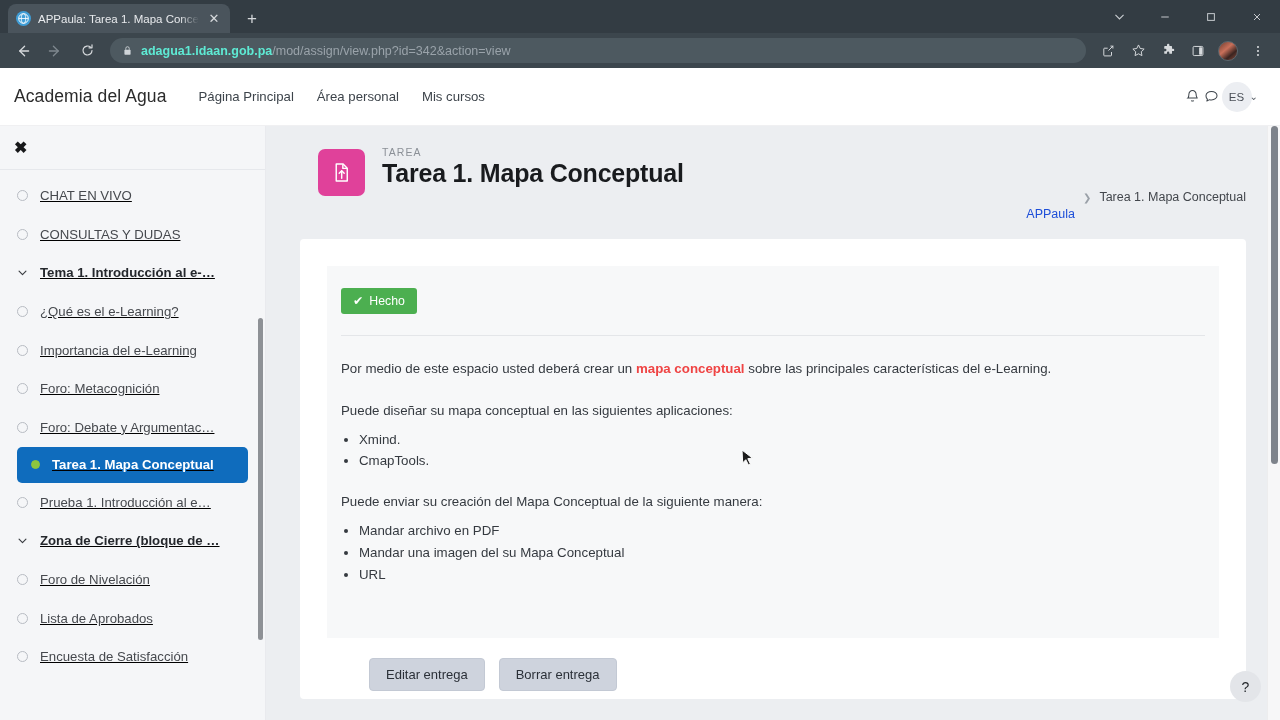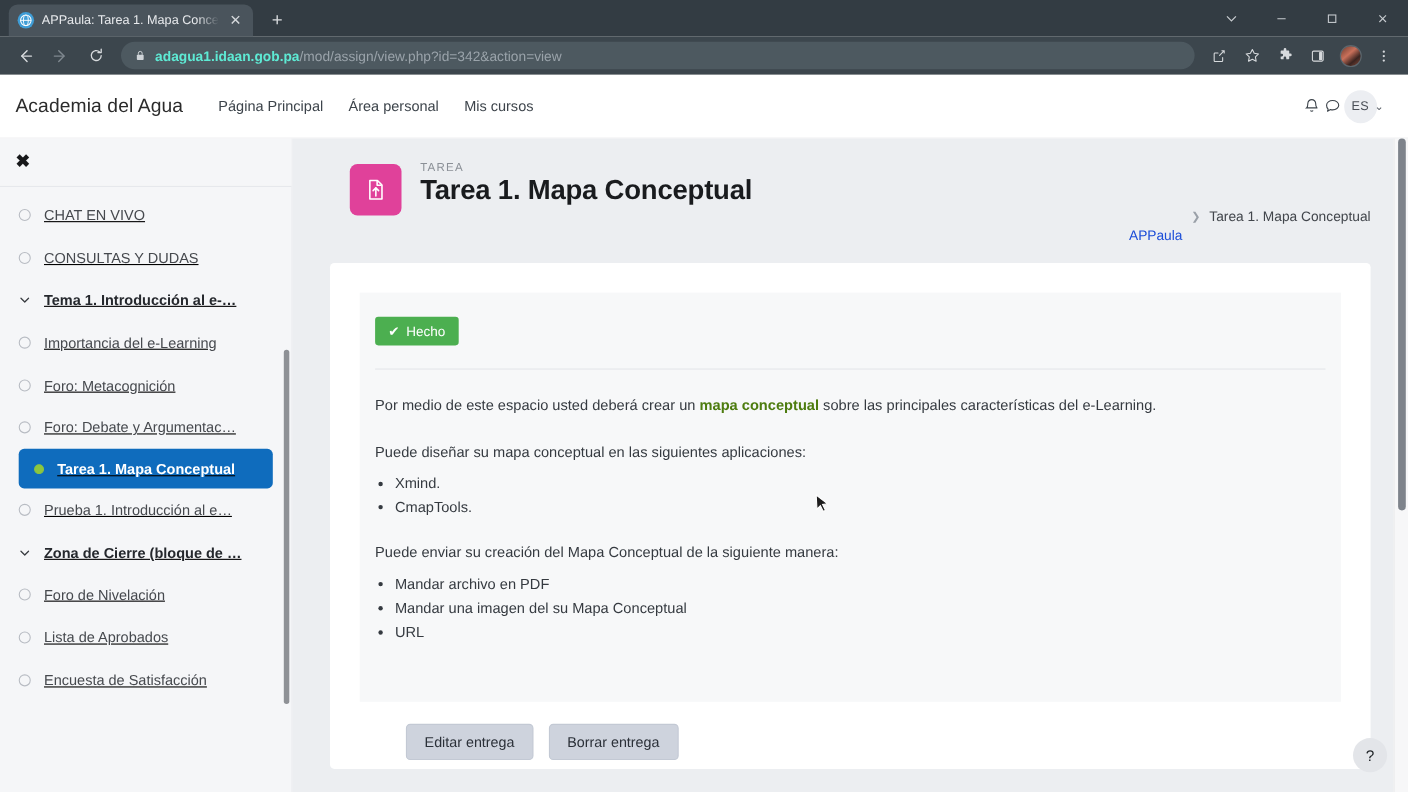--- a/index.html
+++ b/index.html
@@ -267,21 +267,21 @@
     margin: 21px 0 0 0;
   }
   .copy { padding: 0 0 0 0; }
   .copy p {
     font-size: 13.3px;
     color: #353a40;
     line-height: 1.45;
     margin: 23px 0 0 0;
   }
   .copy p.tight { margin-top: 20px; }
-  .copy p b { font-weight: 700; color: #4d7c0f; }
+  .copy p b { font-weight: 700; color: #ef4444; }
   .copy ul {
     margin: 8px 0 0 0;
     padding-left: 18px;
   }
   .copy ul li {
     font-size: 13.3px;
     color: #353a40;
     line-height: 1.65;
     list-style: disc;
   }
@@ -489,20 +489,24 @@
 
         <div class="d-item group">
           <span class="chev">
             <svg width="11" height="11" viewBox="0 0 16 16">
                 <path d="M3 6l5 5 5-5" fill="none" stroke="currentColor" stroke-width="1.7" stroke-linecap="round" stroke-linejoin="round"></path>
               </svg>
           </span>
           <span>Tema 1. Introducción al e-…</span>
         </div>
 
+        <div class="d-item">
+          <span class="circ"></span>
+          <span>¿Qué es el e-Learning?</span>
+        </div>
 
         <div class="d-item">
           <span class="circ"></span>
           <span>Importancia del e-Learning</span>
         </div>
 
         <div class="d-item">
           <span class="circ"></span>
           <span>Foro: Metacognición</span>
         </div>

